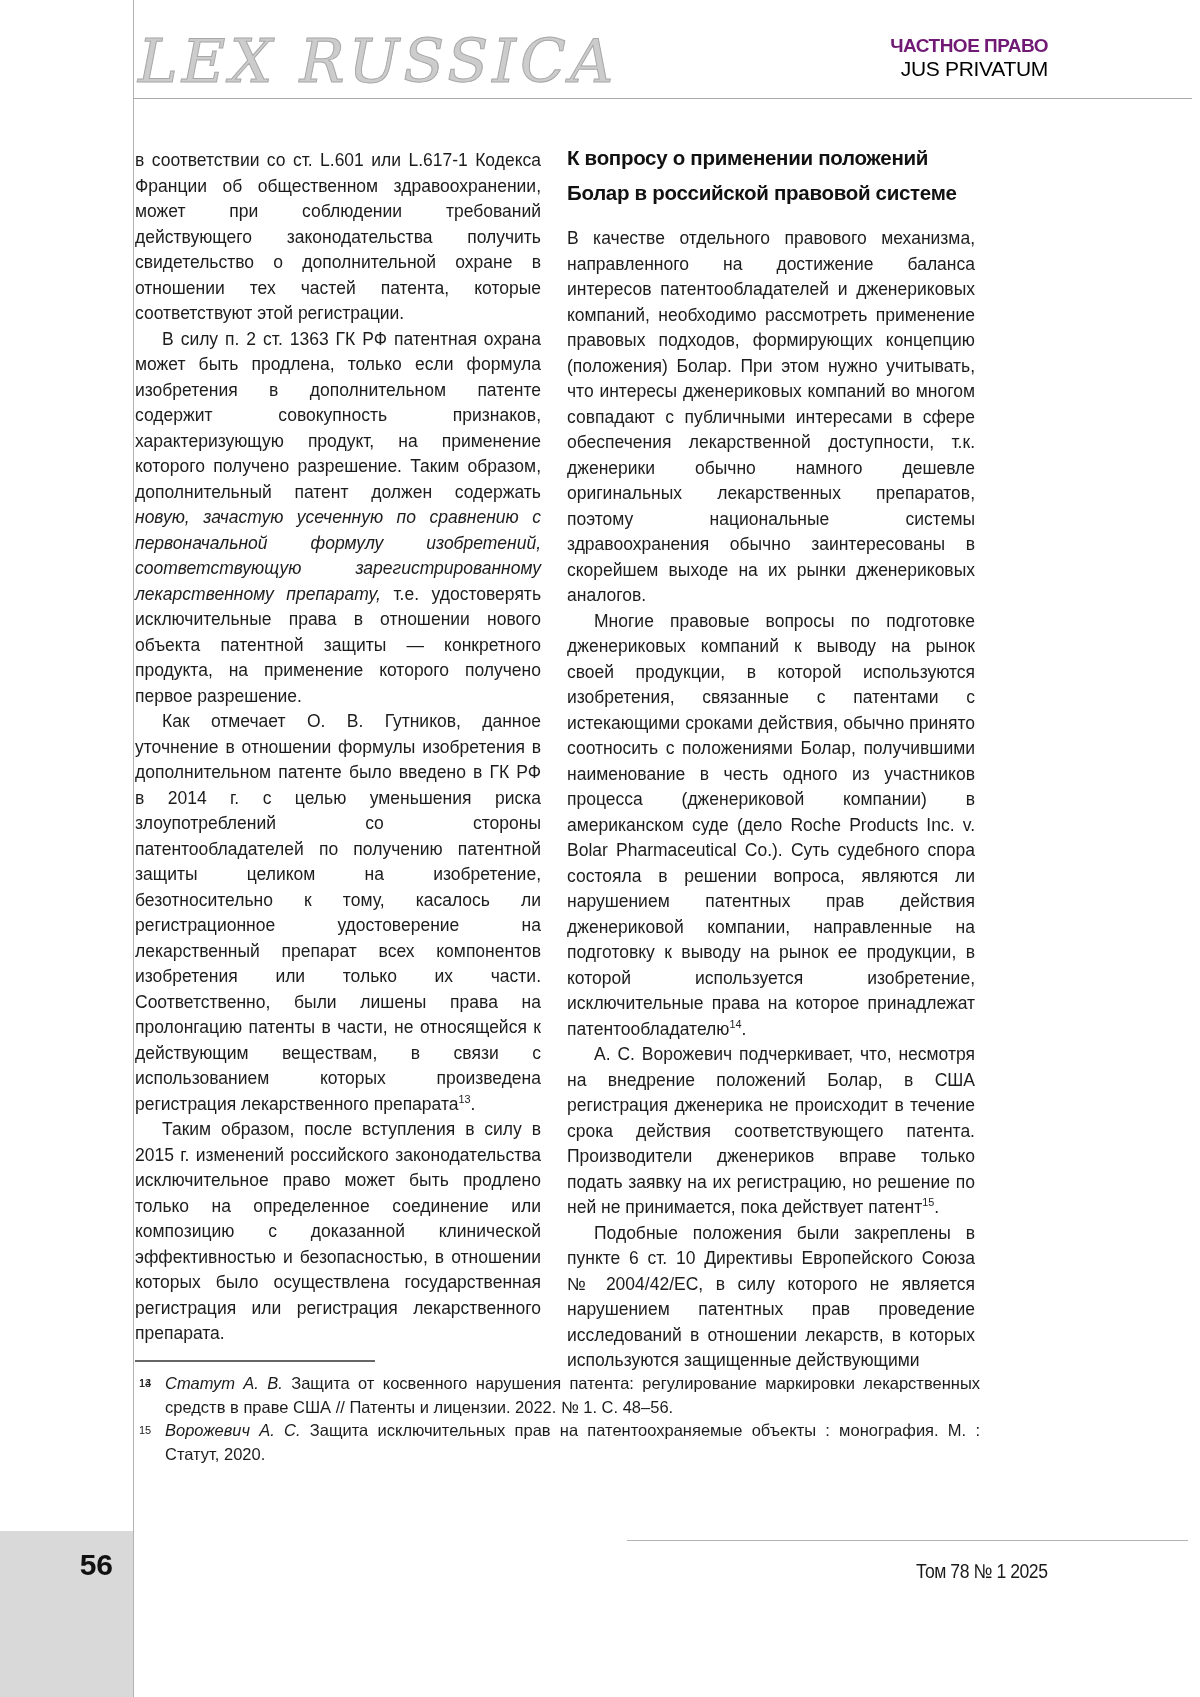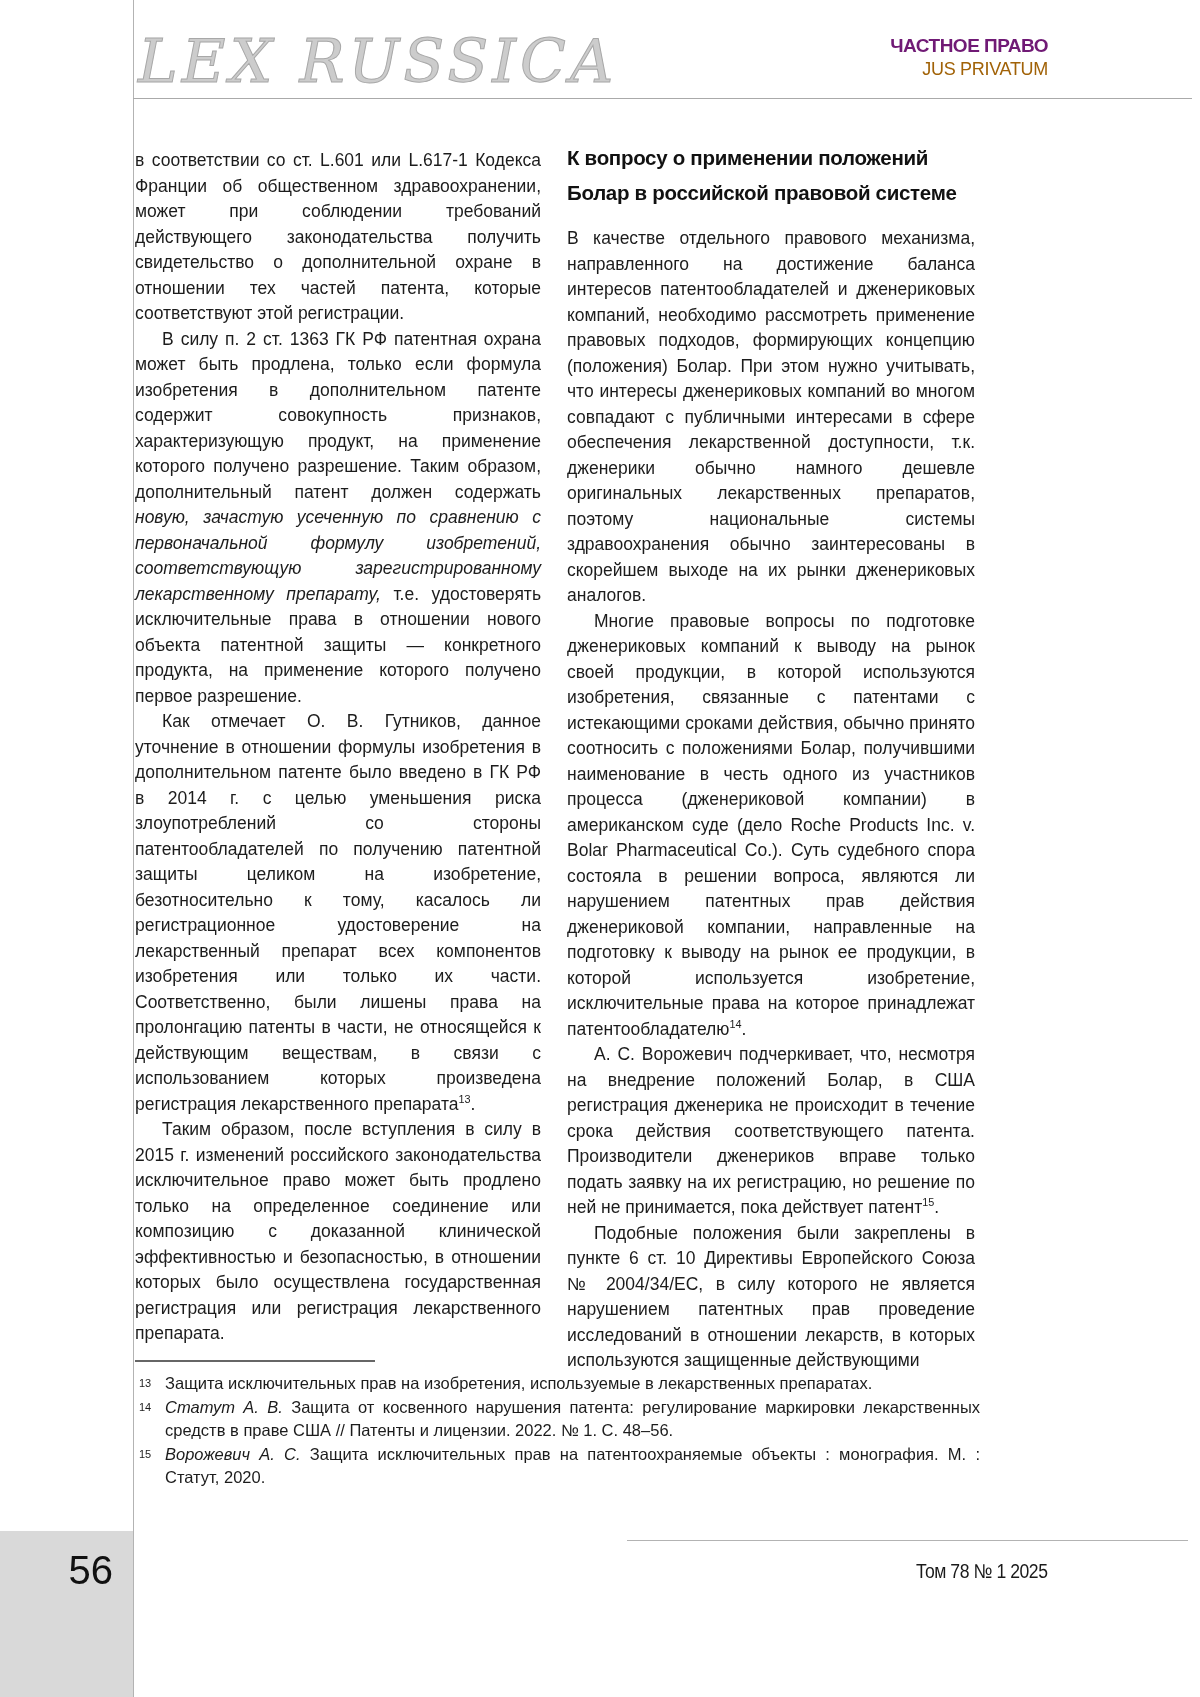--- a/index.html
+++ b/index.html
@@ -8,21 +8,21 @@
     font-family:"Liberation Sans",sans-serif;color:#1c1c1c;
   }
   .vrule{position:absolute;left:133px;top:0;width:1px;height:1697px;background:#b3b3b3;}
   .logo{
     position:absolute;left:138px;top:26px;
     font-family:"DejaVu Serif",serif;font-style:italic;font-size:60px;line-height:70px;
     color:#cccccc;-webkit-text-stroke:1px #a8a8a8;letter-spacing:4px;white-space:nowrap;
   }
   .section{position:absolute;right:144px;top:34px;text-align:right;}
   .sec-ru{font-size:19px;font-weight:bold;letter-spacing:-0.5px;color:#701a75;line-height:24px;}
-  .sec-la{font-size:18px;letter-spacing:-0.3px;color:#a16207;line-height:22px;}
+  .sec-la{font-size:21px;letter-spacing:-0.3px;color:#000000;line-height:22px;}
   .hrule{position:absolute;left:133px;top:98px;width:1061px;height:1px;background:#aaaaaa;}
 
   .col{position:absolute;font-size:17.5px;line-height:25.5px;text-align:justify;}
   .col-left{left:135px;top:148px;width:406px;}
   .col-right{left:567px;top:140px;width:408px;}
   .para{margin:0;}
   .para.indent{text-indent:27px;}
   sup{font-size:0.62em;line-height:0;vertical-align:super;}
 
   .col-right h2{
@@ -30,21 +30,21 @@
     letter-spacing:-0.3px;text-align:left;color:#111;
   }
 
   .fn-sep{position:absolute;left:135px;top:1360px;width:240px;height:2px;background:#666666;}
   .footnotes{position:absolute;left:135px;top:1372px;width:845px;font-size:16.5px;line-height:23.5px;}
   .footnote{position:relative;margin:0;padding-left:30px;text-align:justify;}
   .footnote .fn-num{position:absolute;left:4px;top:0;font-size:11px;line-height:23.5px;vertical-align:super;}
 
   .pagenum-strip{position:absolute;left:0;top:1531px;width:133px;height:166px;background:#d9d9d9;}
   .pagenum{position:absolute;left:0;top:17px;width:113px;text-align:right;
-    font-size:40px;font-weight:normal;color:#111;}
+    font-size:30px;font-weight:bold;color:#111;}
   .footer-rule{position:absolute;left:627px;top:1540px;width:561px;height:1px;background:#b3b3b3;}
   .volume{
     position:absolute;right:144px;top:1560px;font-size:20px;color:#1a1a1a;
     letter-spacing:-0.5px;transform:scaleX(0.88);transform-origin:100% 50%;white-space:nowrap;
   }
 </style>
 </head>
 <body>
 
 <div class="page">
@@ -66,28 +66,28 @@
       <p class="para indent"><span>Как отмечает О. В. Гутников, данное уточнение в отношении формулы изобретения в дополнительном патенте было введено в ГК РФ в 2014 г. с целью уменьшения риска злоупотреблений со стороны патентообладателей по получению патентной защиты целиком на изобретение, безотносительно к тому, касалось ли регистрационное удостоверение на лекарственный препарат всех компонентов изобретения или только их части. Соответственно, были лишены права на пролонгацию патенты в части, не относящейся к действующим веществам, в связи с использованием которых произведена регистрация лекарственного препарата</span><sup>13</sup><span>.</span></p>
       <p class="para indent"><span>Таким образом, после вступления в силу в 2015 г. изменений российского законодательства исключительное право может быть продлено только на определенное соединение или композицию с доказанной клинической эффективностью и безопасностью, в отношении которых было осуществлена государственная регистрация или регистрация лекарственного препарата.</span></p>
     </div>
 
   <div class="col col-right">
     <h2>К вопросу о применении положений Болар в российской правовой системе</h2>
     <div>
         <p class="para"><span>В качестве отдельного правового механизма, направленного на достижение баланса интересов патентообладателей и дженериковых компаний, необходимо рассмотреть применение правовых подходов, формирующих концепцию (положения) Болар. При этом нужно учитывать, что интересы дженериковых компаний во многом совпадают с публичными интересами в сфере обеспечения лекарственной доступности, т.к. дженерики обычно намного дешевле оригинальных лекарственных препаратов, поэтому национальные системы здравоохранения обычно заинтересованы в скорейшем выходе на их рынки дженериковых аналогов.</span></p>
         <p class="para indent"><span>Многие правовые вопросы по подготовке дженериковых компаний к выводу на рынок своей продукции, в которой используются изобретения, связанные с патентами с истекающими сроками действия, обычно принято соотносить с положениями Болар, получившими наименование в честь одного из участников процесса (дженериковой компании) в американском суде (дело Roche Products Inc. v. Bolar Pharmaceutical Co.). Суть судебного спора состояла в решении вопроса, являются ли нарушением патентных прав действия дженериковой компании, направленные на подготовку к выводу на рынок ее продукции, в которой используется изобретение, исключительные права на которое принадлежат патентообладателю</span><sup>14</sup><span>.</span></p>
         <p class="para indent"><span>А. С. Ворожевич подчеркивает, что, несмотря на внедрение положений Болар, в США регистрация дженерика не происходит в течение срока действия соответствующего патента. Производители дженериков вправе только подать заявку на их регистрацию, но решение по ней не принимается, пока действует патент</span><sup>15</sup><span>.</span></p>
-        <p class="para indent"><span>Подобные положения были закреплены в пункте 6 ст. 10 Директивы Европейского Союза № 2004/34/ЕС, в силу которого не является нарушением патентных прав проведение исследований в отношении лекарств, в которых используются защищенные действующими</span></p>
+        <p class="para indent"><span>Подобные положения были закреплены в пункте 6 ст. 10 Директивы Европейского Союза № 2004/42/ЕС, в силу которого не является нарушением патентных прав проведение исследований в отношении лекарств, в которых используются защищенные действующими</span></p>
       </div>
   </div>
 
   <div class="fn-sep"></div>
 
   <div class="footnotes">
-      <p class="footnote"><span class="fn-num">13</span><span>Защита исключительных прав на изобретения, используемые в лекарственных препаратах.</span></p>
+      <p class="footnote"><span class="fn-num">13</span></p>
       <p class="footnote"><span class="fn-num">14</span><span style="font-style: italic;">Статут А. В.</span><span> Защита от косвенного нарушения патента: регулирование маркировки лекарственных средств в праве США // Патенты и лицензии. 2022. № 1. С. 48–56.</span></p>
       <p class="footnote"><span class="fn-num">15</span><span style="font-style: italic; margin-top: 28px;">Ворожевич А. С.</span><span> Защита исключительных прав на патентоохраняемые объекты : монография. М. : Статут, 2020.</span></p>
     </div>
 
   <div class="pagenum-strip">
     <div class="pagenum">56</div>
   </div>
 
   <div class="footer-rule"></div>
 

